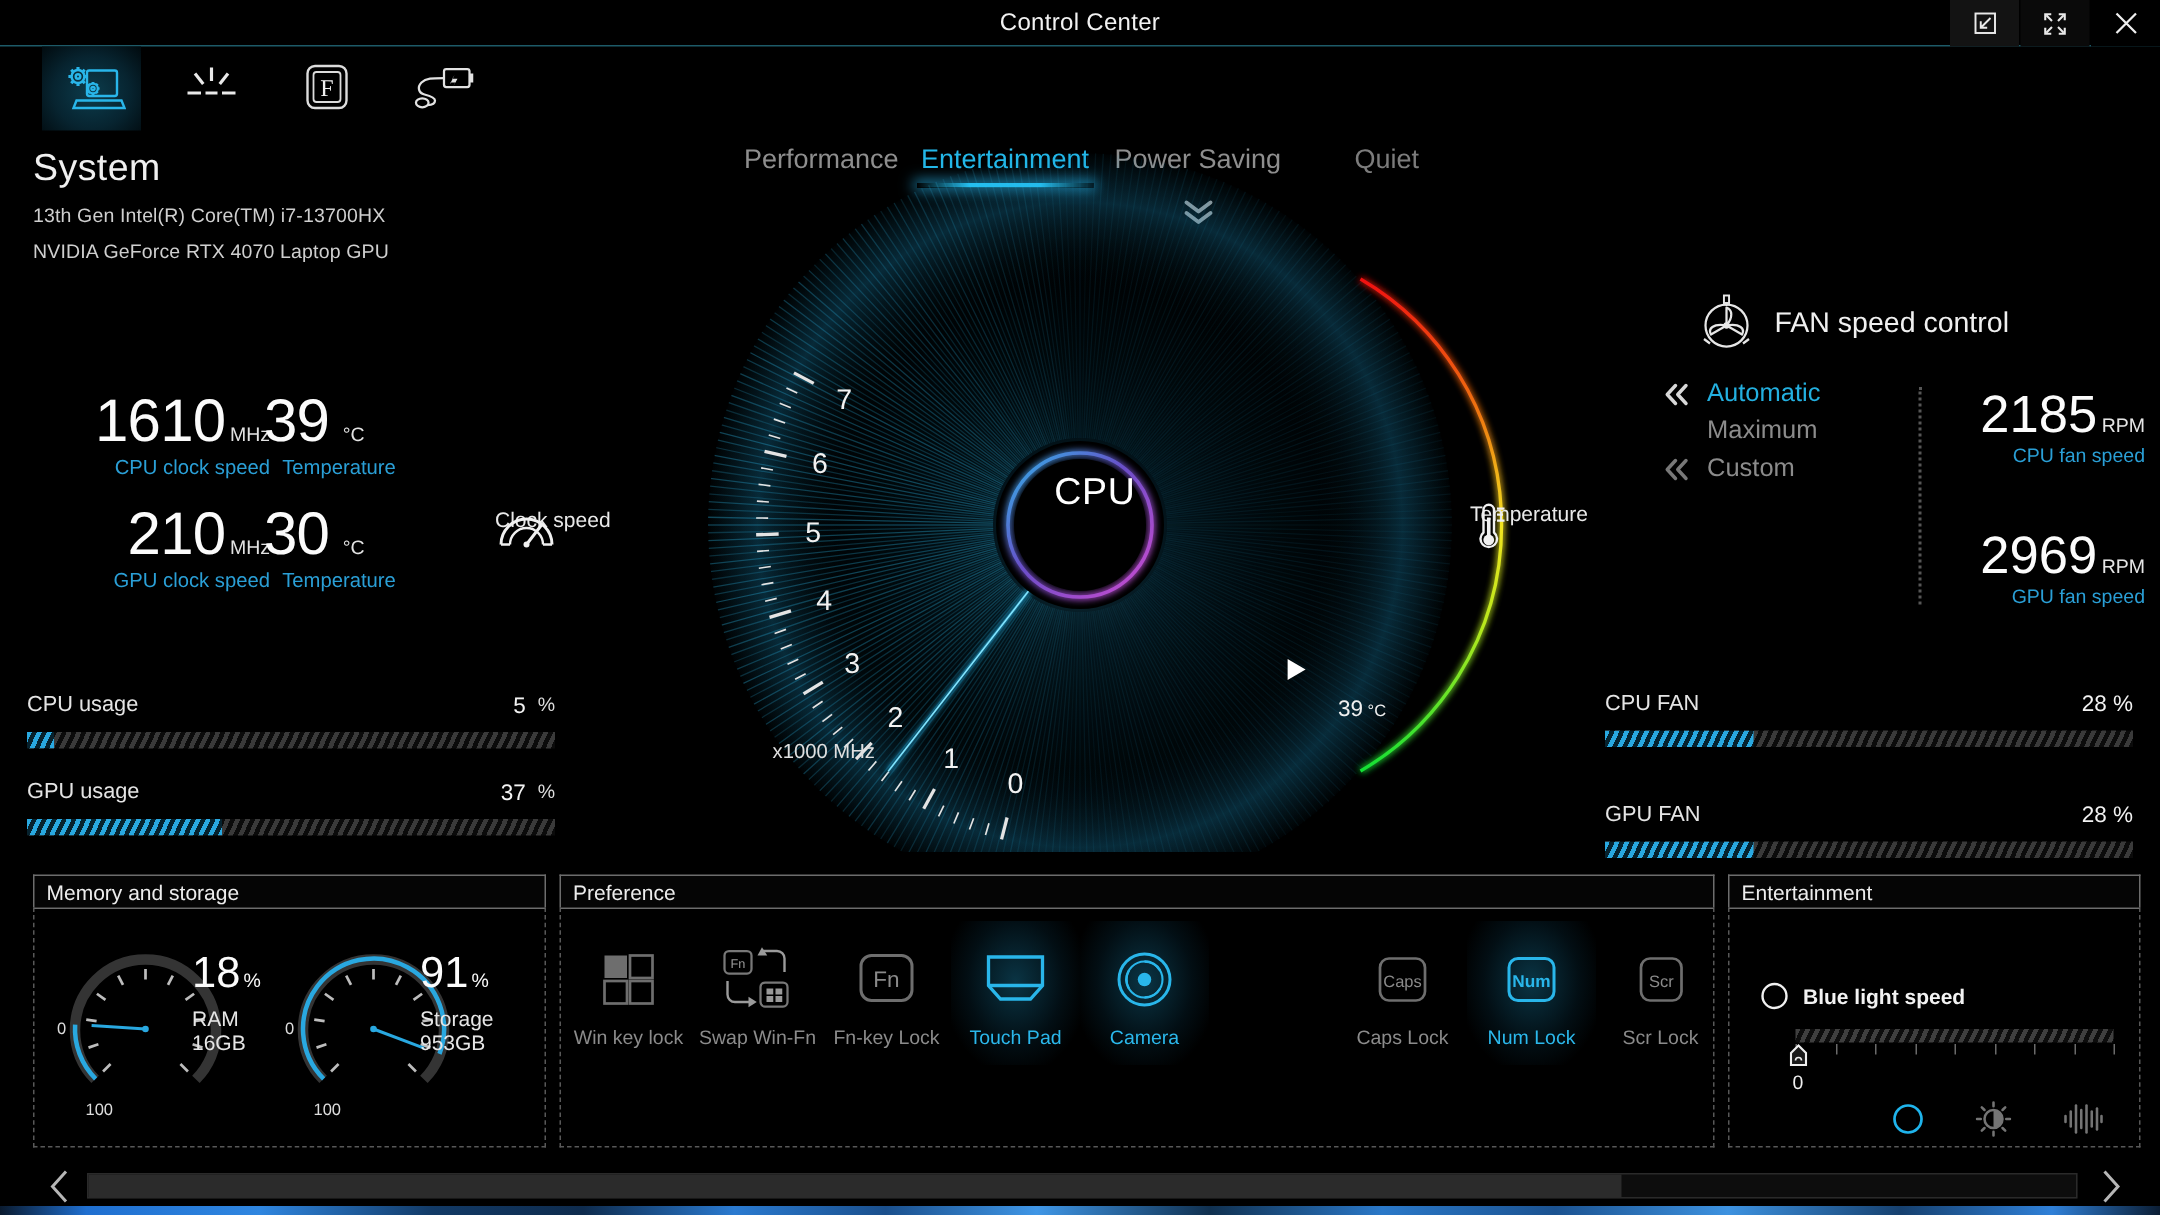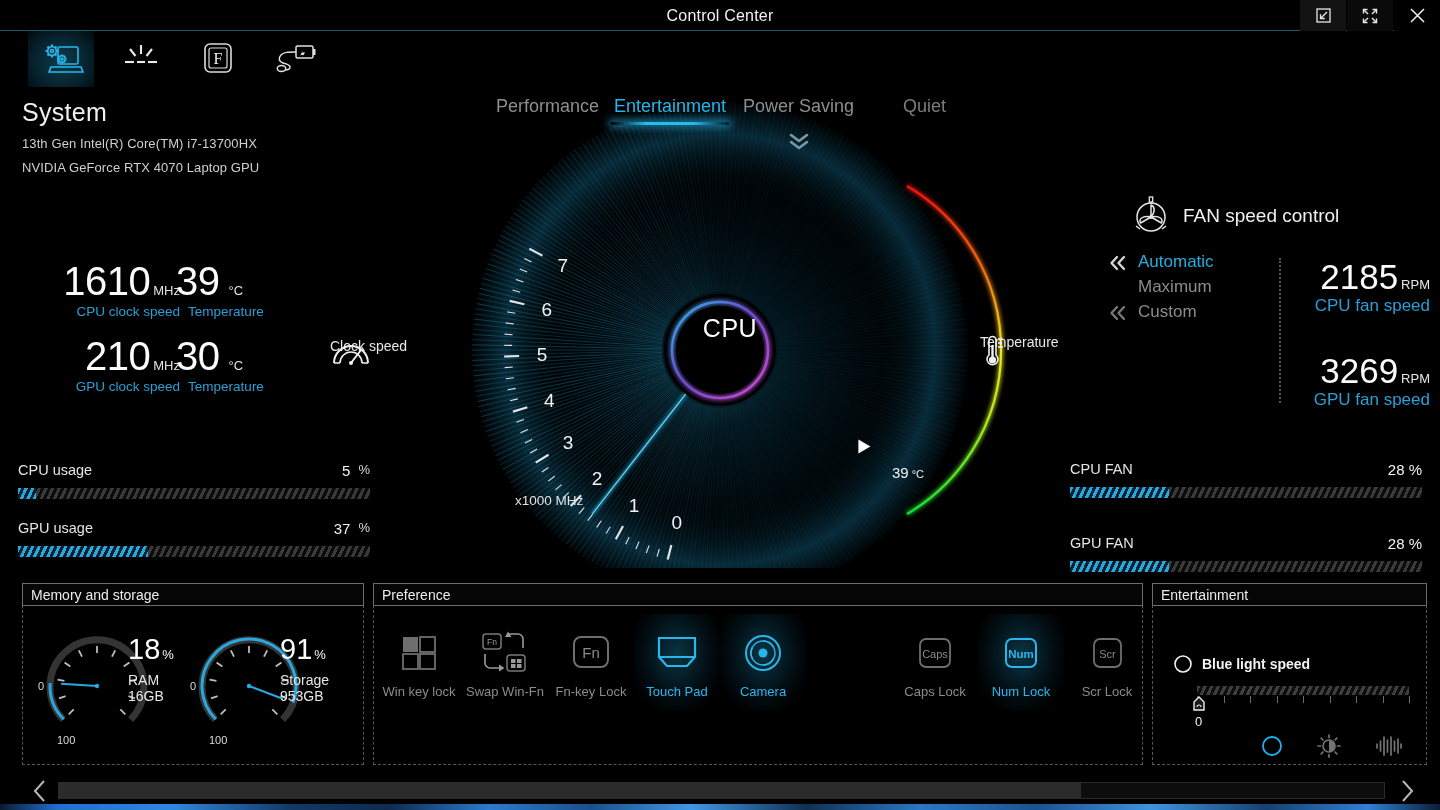--- a/index.html
+++ b/index.html
@@ -142,21 +142,21 @@
   .fanmode.active { color:#23b0e0; }
   .fanmode.idle   { color:#8b8b8b; }
   .fanmode .chev { position:absolute; left:0; top:2px; }
   #fandiv {
     position:absolute; left:1279px; top:258px; width:0; height:145px;
     border-left:2px dotted #565656;
   }
   .fanread { position:absolute; text-align:right; width:140px; }
   .fanread .num { font-size:35px; font-weight:300; color:#fbfbfb; line-height:37px; }
   .fanread .unit { font-size:13px; color:#e6e6e6; margin-left:3px; }
-  .fanread .cap { font-size:17px; color:#2a9fd6; margin-top:1px; }
+  .fanread .cap { font-size:13px; color:#2a9fd6; margin-top:1px; }
   .fanread .row { display:flex; align-items:baseline; justify-content:flex-end; }
   #fan-cpu { left:1290px; top:258px; }
   #fan-gpu { left:1290px; top:352px; }
 
   
   .panel { position:absolute; }
   .panel .ptitle {
     height:22px; line-height:22px; padding-left:8px;
     font-size:14px; color:#ededed;
     border:1px solid #6d6d6d; border-bottom:none;
@@ -871,21 +871,21 @@
 
 <div class="fanread" id="fan-cpu">
   <div class="row">
     <span class="num">2185</span>
     <span class="unit">RPM</span>
   </div>
   <div class="cap">CPU fan speed</div>
 </div>
 <div class="fanread" id="fan-gpu">
   <div class="row">
-    <span class="num">3269</span>
+    <span class="num">2969</span>
     <span class="unit">RPM</span>
   </div>
   <div class="cap">GPU fan speed</div>
 </div>
 
 <div class="panel" id="panel-memory">
   <div class="ptitle">Memory and storage</div>
   <div class="pbody">
     <div class="dialwrap" id="dial-ram">
       <svg width="112" height="112" viewBox="0 0 112 112">

